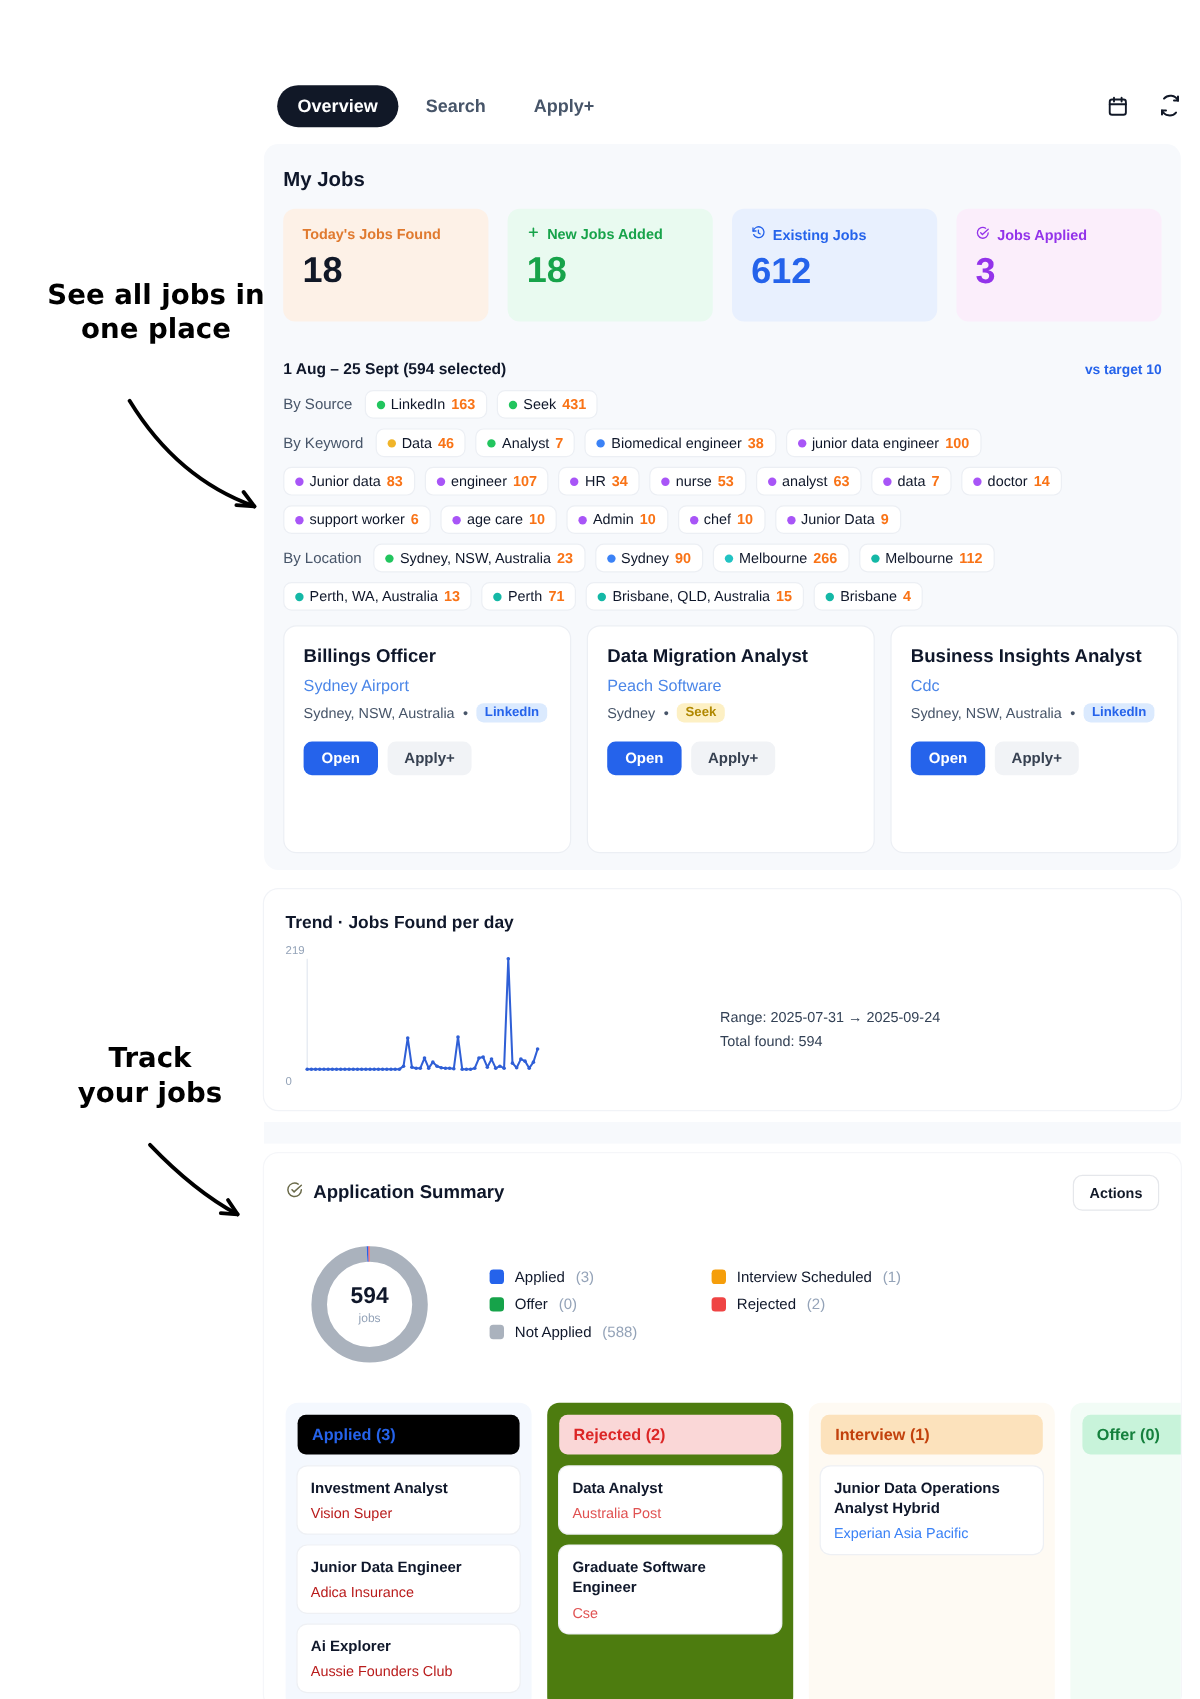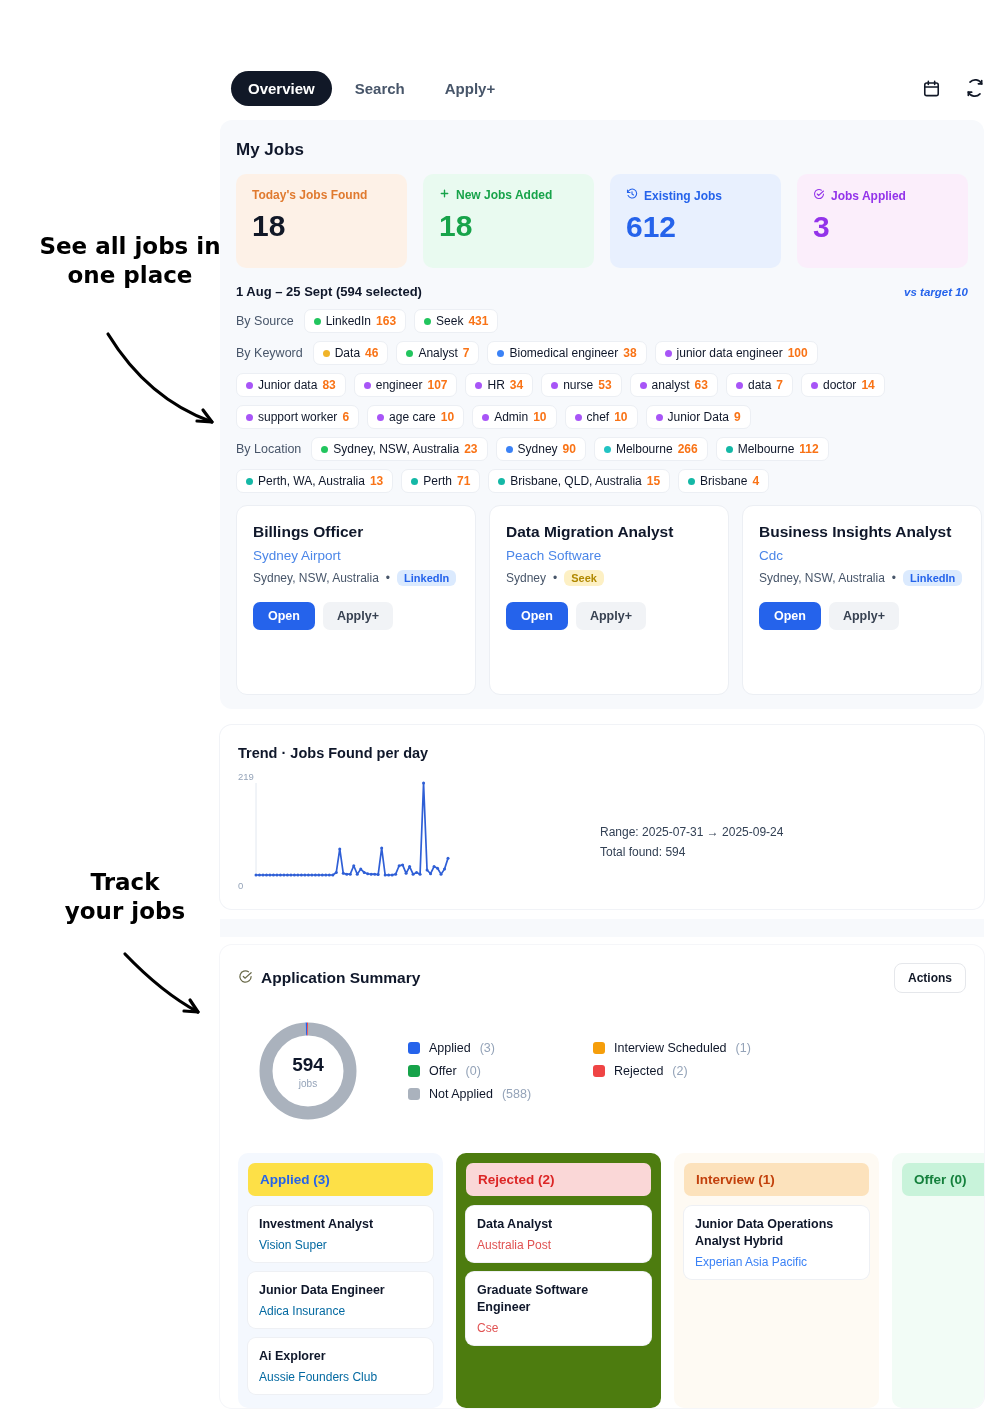--- a/index.html
+++ b/index.html
@@ -75,25 +75,25 @@
   .kpi.today  .kpi-value { color: #111827; }
   .kpi.newadd { background: #e9faf0; }
   .kpi.newadd .kpi-label, .kpi.newadd .kpi-value { color: #17a34a; }
   .kpi.exist  { background: #e8f0fe; }
   .kpi.exist  .kpi-label, .kpi.exist  .kpi-value { color: #2563eb; }
   .kpi.applied{ background: #fbeefb; }
   .kpi.applied .kpi-label, .kpi.applied .kpi-value { color: #9333ea; }
 
   
   .range-row {
-    display: flex; align-items: center; margin-top: 16px; padding-right: 16px;
+    display: flex; align-items: flex-end; margin-top: 32px; padding-right: 16px;
   }
   .range-label { font-size: 13px; font-weight: 700; color: #0f172a; }
   .range-spacer { flex: 1; }
-  .range-target { font-size: 11.5px; color: #2563eb; font-weight: 600; font-style: italic; }
+  .range-target { font-size: 11.5px; color: #2563eb; font-weight: 600; }
 
   
   .chip-group { margin-top: 10px; }
   .chip-line { display: flex; align-items: center; flex-wrap: nowrap; gap: 8px; margin-bottom: 8px; }
   .chip-group-label {
     font-size: 12.5px; color: #475569; white-space: nowrap; margin-right: 2px;
   }
   .chip {
     display: inline-flex; align-items: center; gap: 5px;
     background: #ffffff; border: 1px solid #eceff4; border-radius: 7px;
@@ -177,22 +177,22 @@
   }
   .kcol-head { border-radius: 7px; padding: 9px 12px; font-size: 13.5px; font-weight: 700; }
   .kcard {
     background: #fff; border-radius: 8px; padding: 10px 11px; margin-top: 10px;
     box-shadow: 0 0 0 1px #eef0f4;
   }
   .kcard-title { font-size: 12.5px; font-weight: 700; color: #0f172a; line-height: 1.35; }
   .kcard-company { font-size: 12px; margin-top: 5px; }
 
   .kcol.applied  { background: #f4f8fe; }
-  .kcol.applied  .kcol-head { background: #fde047; color: #2563eb; }
-  .kcol.applied  .kcard-company { color: #0369a1; }
+  .kcol.applied  .kcol-head { background: #000000; color: #2563eb; }
+  .kcol.applied  .kcard-company { color: #b91c1c; }
   .kcol.rejected { background: #4d7c0f; }
   .kcol.rejected .kcol-head { background: #fad7d7; color: #dc2626; }
   .kcol.rejected .kcard-company { color: #e05252; }
   .kcol.interview{ background: #fefaf3; }
   .kcol.interview .kcol-head { background: #fce2bc; color: #c2410c; }
   .kcol.interview .kcard-company { color: #3b82f6; }
   .kcol.offer    { background: #f2fcf6; }
   .kcol.offer    .kcol-head { background: #c8f3da; color: #15803d; }
 </style>
 </head>

